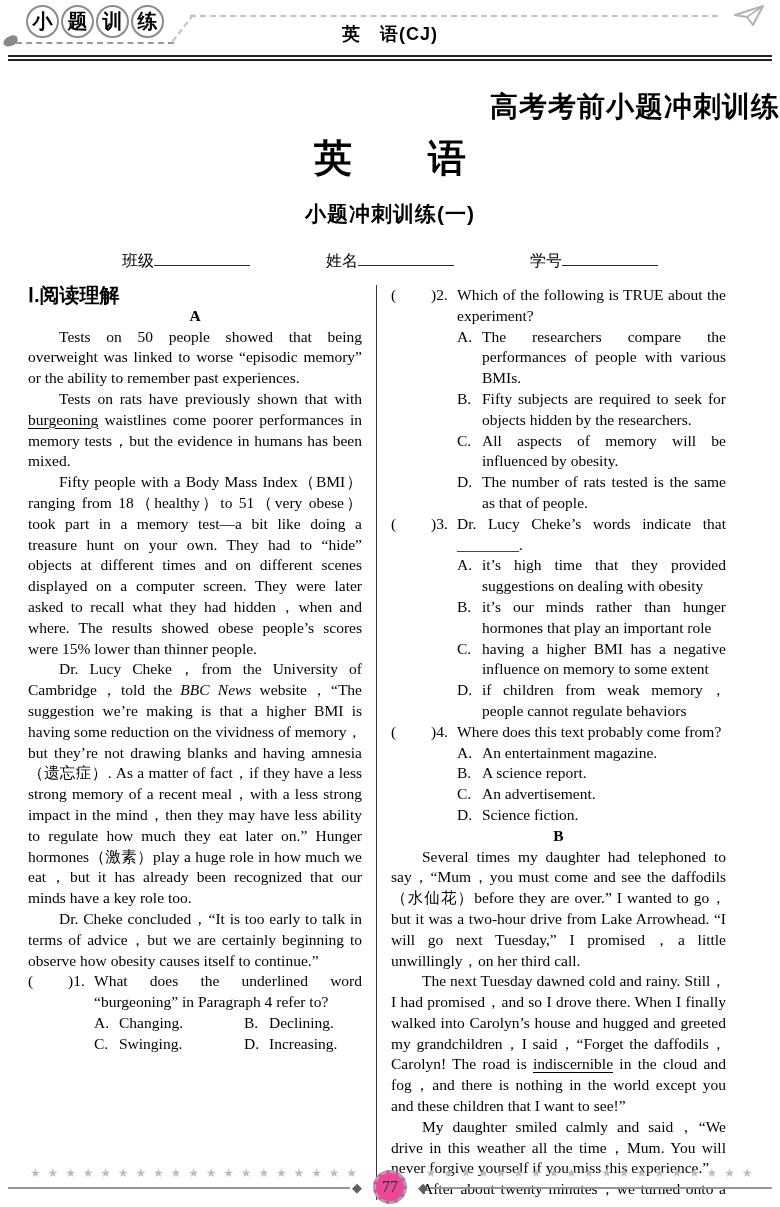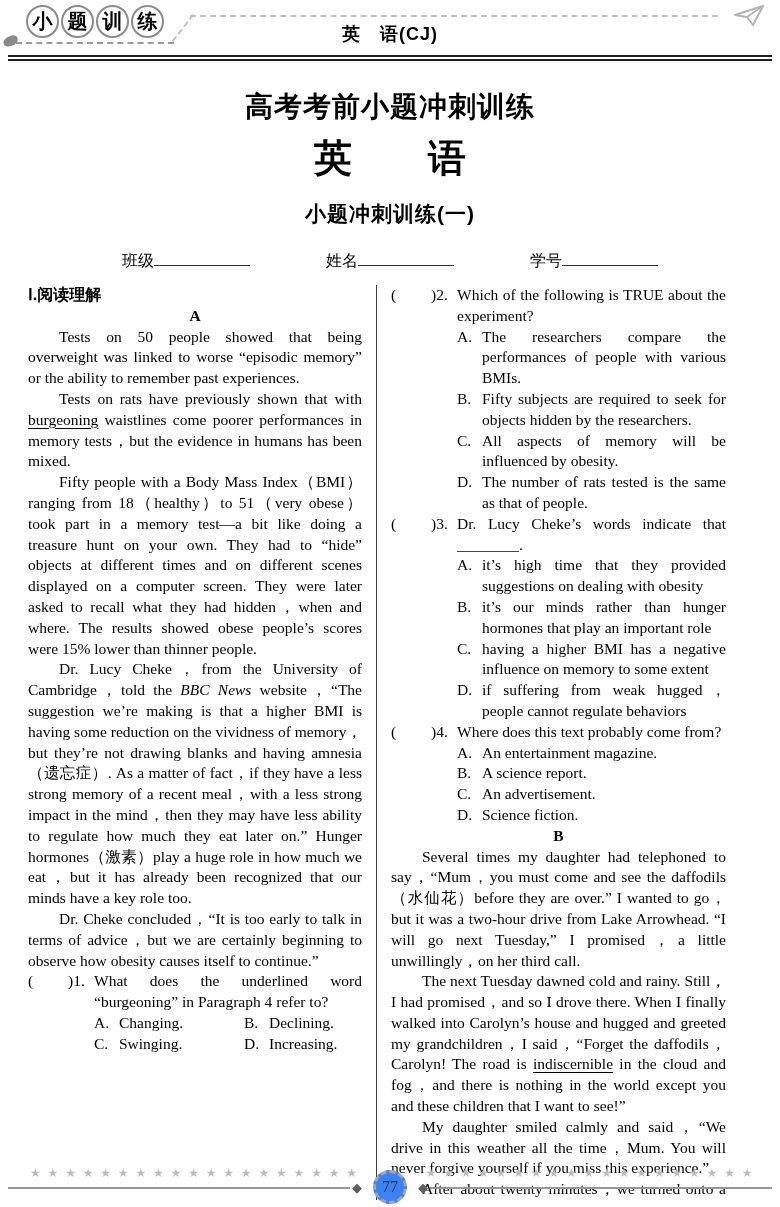--- a/index.html
+++ b/index.html
@@ -26,35 +26,35 @@
   .dash-top { position:absolute; left:190px; top:15px; width:528px; border-top:2px dashed #c2c2c2; }
   .dash-diag { position:absolute; left:166px; top:27px; width:34px; border-top:2px dashed #c2c2c2; transform:rotate(-52deg); }
   .plane { position:absolute; right:12px; top:2px; }
   .header-subject {
     text-align:center; padding-top:22px;
     font-family:"Liberation Sans", sans-serif; font-weight:bold; font-size:18px; letter-spacing:1px;
   }
   .double-rule { margin:5px 8px 0; height:6px; border-top:2px solid #222; border-bottom:2px solid #222; }
 
   
-  .title-main { margin-top:27px; text-align:center; font-weight:bold; font-size:28px; letter-spacing:1px; }
+  .title-main { margin-top:27px; text-align:right; font-weight:bold; font-size:28px; letter-spacing:1px; }
   .title-subject { margin-top:7px; text-align:center; font-weight:bold; font-size:38px; }
   .title-sub { margin-top:16px; text-align:center; font-family:"Liberation Sans", sans-serif;
     font-weight:bold; font-size:21px; letter-spacing:1px; }
   .student-row { margin-top:23px; display:flex; justify-content:center; gap:76px; font-size:16px; }
   .student-item { white-space:nowrap; }
   .blank-line { display:inline-block; width:96px; height:14px; border-bottom:1.5px solid #2c2c2c; }
 
   
   .content { display:flex; margin:13px 28px 0; align-items:stretch; }
   .col { width:349px; font-size:15.5px; line-height:20.8px; text-align:justify; }
   .col-left  { padding-right:14px; border-right:1.5px solid #3a3a3a; }
   .col-right { padding-left:14px; }
 
-  .sec-head { font-family:"Liberation Sans", sans-serif; font-weight:bold; font-size:16px; text-align:left; }
+  .sec-head { font-family:"Liberation Sans", sans-serif; font-weight:bold; font-size:20px; text-align:left; }
   .passage-label { text-align:center; font-weight:bold; }
   .para { margin:0; text-indent:2em; }
   .it { font-style:italic; }
   .ul { text-decoration:underline; text-underline-offset:3px; }
 
   .question { display:flex; }
   .q-head { flex:0 0 66px; white-space:nowrap; }
   .q-open { display:inline-block; width:40px; }
   .q-body { flex:1; min-width:0; }
   .q-stem { text-align:justify; }
@@ -74,21 +74,21 @@
   .fline-left { left:8px; width:342px; }
   .fline-right { right:8px; width:342px; }
   .diamond { position:absolute; top:14px; color:#5f5f5f; font-size:13px;
     font-family:"DejaVu Sans", sans-serif; }
   .diamond-left { left:352px; }
   .diamond-right { right:352px; }
   .page-badge {
     position:absolute; left:50%; top:4px; transform:translateX(-50%);
     width:34px; height:34px; border:3px dashed #a6a6a6; border-radius:50%;
     display:flex; align-items:center; justify-content:center;
-    font-size:16px; color:#333; background:#3b82f6;
+    font-size:16px; color:#333; background:#ec4899;
   }
 </style>
 </head>
 <body>
 
 <div class="header">
   <div class="logo">
     <span class="logo-circle">小</span>
     <span class="logo-circle">题</span>
     <span class="logo-circle">训</span>
@@ -195,21 +195,21 @@
           <div class="option">
               <span class="opt-label">B.</span>
               <span class="opt-text">it’s our minds rather than hunger hormones that play an important role</span>
             </div>
           <div class="option">
               <span class="opt-label">C.</span>
               <span class="opt-text">having a higher BMI has a negative influence on memory to some extent</span>
             </div>
           <div class="option">
               <span class="opt-label">D.</span>
-              <span class="opt-text">if suffering from weak hugged，people cannot regulate behaviors</span>
+              <span class="opt-text">if children from weak memory，people cannot regulate behaviors</span>
             </div>
         </div>
       </div>
     </div>
 
     <div class="question">
       <div class="q-head"><span class="q-open">(</span><span>)4.</span></div>
       <div class="q-body">
         <div class="q-stem">Where does this text probably come from?</div>
         <div>

